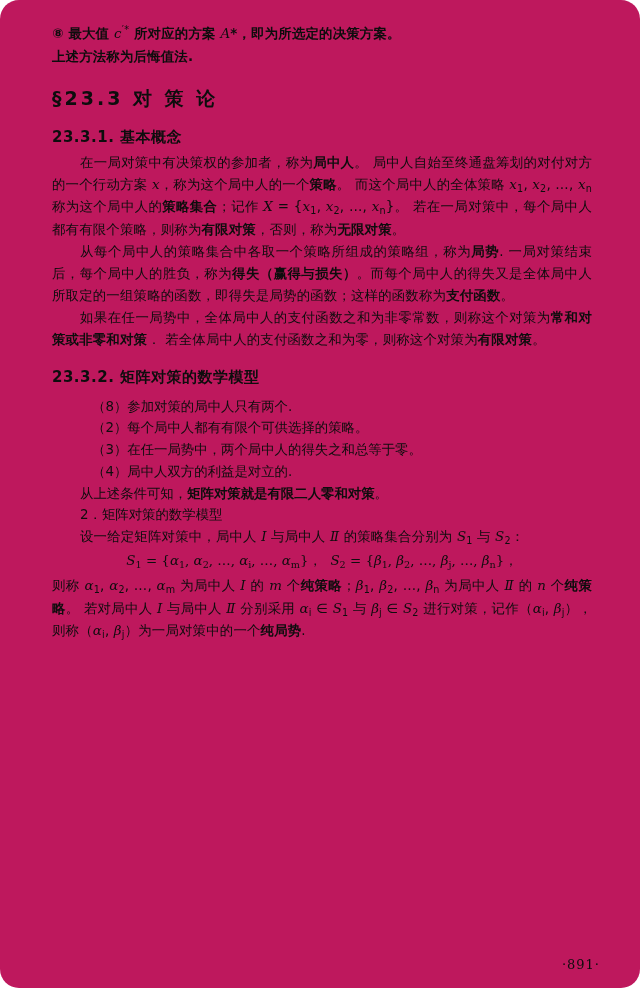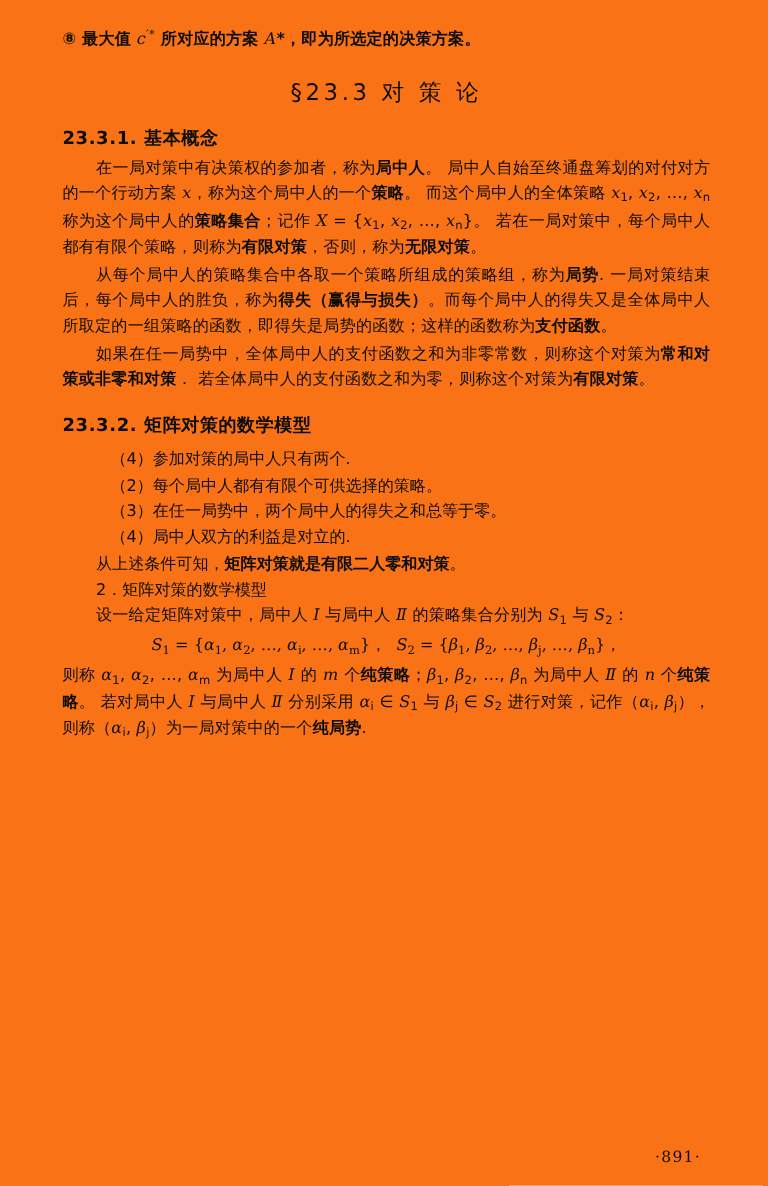--- a/index.html
+++ b/index.html
@@ -11,23 +11,24 @@
     width: 640px;
     height: 988px;
     font-family: "DejaVu Sans", sans-serif;
     color: #0d0d0d;
     overflow: hidden;
   }
   .page {
     position: relative;
     width: 640px;
     height: 988px;
-    background: #f97316;
+    background: #be185d;
     padding: 0;
     box-sizing: border-box;
+    border-radius: 19px;
   }
   .content {
     position: absolute;
     left: 52px;
     top: 22px;
     width: 540px;
   }
   p, div, h2, h3 {
     margin: 0;
   }
@@ -38,23 +39,22 @@
     letter-spacing: 0.2px;
     margin-bottom: 1px;
   }
   .indent {
     text-indent: 28px;
   }
   .bold {
     font-weight: bold;
   }
   .section-title {
-    text-align: center;
     font-size: 19px;
-    font-weight: normal;
+    font-weight: bold;
     letter-spacing: 3px;
     margin: 19px 0 16px 0;
   }
   .subsection {
     font-size: 15px;
     font-weight: bold;
     margin: 10px 0 5px 0;
     letter-spacing: 0.5px;
   }
   .subsection2 {
@@ -87,36 +87,37 @@
   .sub {
     font-size: 0.72em;
     vertical-align: -0.28em;
   }
   .sup {
     font-size: 0.72em;
     vertical-align: 0.5em;
   }
   .pagenum {
     position: absolute;
-    right: 56px;
+    right: 40px;
     bottom: 16px;
     font-size: 13px;
     letter-spacing: 1px;
     font-family: "DejaVu Serif", serif;
   }
 </style>
 </head>
 <body>
 
 <div class="page">
   <div class="content">
 
     <div class="para">
       <span class="bold">⑧ 最大值 </span><span class="mi">c</span><span class="sup">′*</span><span class="bold"> 所对应的方案 </span><span class="mi">A</span><span class="bold">*，即为所选定的决策方案。</span>
     </div>
+    <div class="para bold">上述方法称为后悔值法.</div>
 
     <h2 class="section-title">§23.3  对  策  论</h2>
 
     <h3 class="subsection">23.3.1. 基本概念</h3>
 
 
     <div class="para indent">
       在一局对策中有决策权的参加者，称为<span class="bold">局中人</span>。 局中人自始至终通盘筹划的对付对方的一个行动方案 <span class="mi">x</span>，称为这个局中人的一个<span class="bold">策略</span>。 而这个局中人的全体策略 <span class="mi">x</span><span class="sub">1</span>, <span class="mi">x</span><span class="sub">2</span>, …, <span class="mi">x</span><span class="sub">n</span> 称为这个局中人的<span class="bold">策略集合</span>；记作 <span class="mi">X</span> = {<span class="mi">x</span><span class="sub">1</span>, <span class="mi">x</span><span class="sub">2</span>, …, <span class="mi">x</span><span class="sub">n</span>}。 若在一局对策中，每个局中人都有有限个策略，则称为<span class="bold">有限对策</span>，否则，称为<span class="bold">无限对策</span>。
     </div>
 
@@ -124,21 +125,21 @@
       从每个局中人的策略集合中各取一个策略所组成的策略组，称为<span class="bold">局势</span>.  一局对策结束后，每个局中人的胜负，称为<span class="bold">得失（赢得与损失）</span>。而每个局中人的得失又是全体局中人所取定的一组策略的函数，即得失是局势的函数；这样的函数称为<span class="bold">支付函数</span>。
     </div>
 
     <div class="para indent">
       如果在任一局势中，全体局中人的支付函数之和为非零常数，则称这个对策为<span class="bold">常和对策或非零和对策</span>． 若全体局中人的支付函数之和为零，则称这个对策为<span class="bold">有限对策</span>。
     </div>
 
 
     <h3 class="subsection2">23.3.2. 矩阵对策的数学模型</h3>
 
-    <div class="item-num">（4）参加对策的局中人只有两个.</div>
+    <div class="item-num">（8）参加对策的局中人只有两个.</div>
     <div class="item-num">（2）每个局中人都有有限个可供选择的策略。</div>
     <div class="item-num">（3）在任一局势中，两个局中人的得失之和总等于零。</div>
     <div class="item-num">（4）局中人双方的利益是对立的.</div>
 
     <div class="item">
       从上述条件可知，<span class="bold">矩阵对策就是有限二人零和对策</span>。
     </div>
 
     <div class="item">2．矩阵对策的数学模型</div>
 

